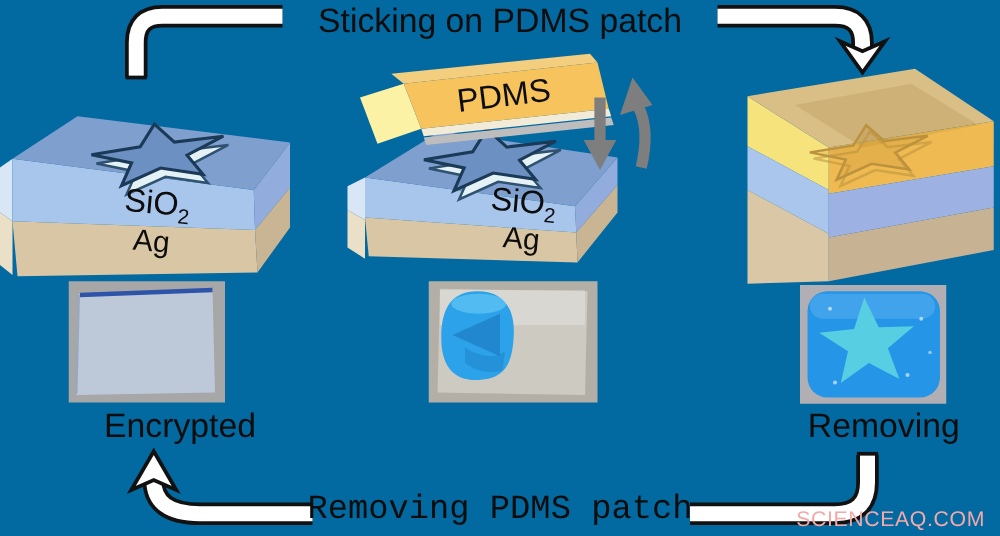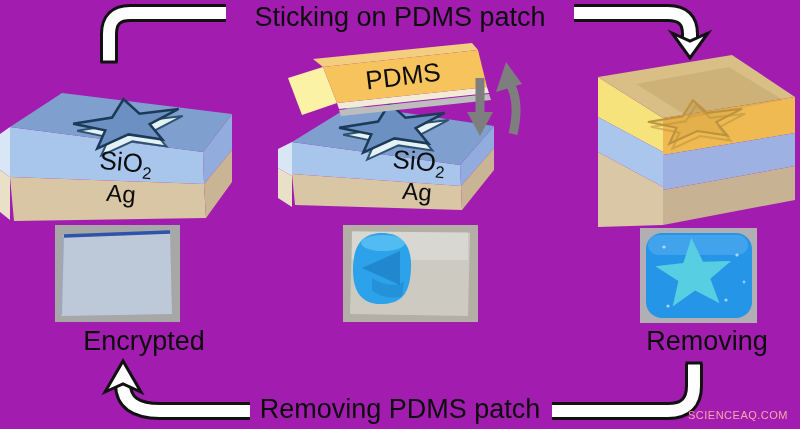--- a/index.html
+++ b/index.html
@@ -1,34 +1,34 @@
 <!DOCTYPE html>
 <html><head>
 <meta charset="utf-8">
 <style>
   html,body{margin:0;padding:0;background:#fff;}
   .fig{
-    position:relative;width:800px;height:429px;background:#a21caf;overflow:hidden;
+    position:relative;width:800px;height:429px;background:#0369a1;overflow:hidden;
     font-family:"Liberation Sans",sans-serif;
   }
   .fig svg{position:absolute;left:0;top:0;}
   .lbl{
     position:absolute;color:#0d0d0d;white-space:nowrap;
     transform:translate(-50%,-50%);
     font-family:"Liberation Sans",sans-serif;
     line-height:1;
   }
   .lbl sub{font-size:64%;line-height:0;}
   .flow-lbl{font-size:27px;}
   .layer-lbl{font-size:26px;transform:translate(-50%,-50%) rotate(5deg);}
   .layer-lbl-sm{font-size:24px;transform:translate(-50%,-50%) rotate(5deg);}
   .pdms-lbl{font-size:26px;transform:translate(-50%,-50%) rotate(-7deg);}
   .caption-lbl{font-size:27px;}
   .watermark{
-    font-size:11px;color:#f4a9a9;letter-spacing:.5px;
+    font-size:17px;color:#f4a9a9;letter-spacing:.5px;
     transform:translate(-100%,-50%);
   }
 </style>
 </head>
 <body>
 
 <div class="fig">
 
   <svg width="800" height="429" viewBox="0 0 800 429">
 
@@ -152,16 +152,16 @@
 
   <div class="lbl layer-lbl" style="left:126px;top:162px;"><span>SiO</span><sub>2</sub></div>
   <div class="lbl layer-lbl-sm" style="left:121px;top:194px;">Ag</div>
 
   <div class="lbl layer-lbl" style="left:419px;top:161px;"><span>SiO</span><sub>2</sub></div>
   <div class="lbl layer-lbl-sm" style="left:417px;top:192px;">Ag</div>
 
   <div class="lbl caption-lbl" style="left:144px;top:341px;text-align:right;">Encrypted</div>
   <div class="lbl caption-lbl" style="left:707px;top:341px;">Removing</div>
 
-  <div class="lbl flow-lbl" style="left:400px;top:409px;">Removing PDMS patch</div>
+  <div class="lbl flow-lbl" style="left:400px;top:409px;font-family:Liberation Mono, monospace;">Removing PDMS patch</div>
 
   <div class="lbl watermark" style="left:788px;top:415px;">SCIENCEAQ.COM</div>
 </div>
 
 </body></html>

